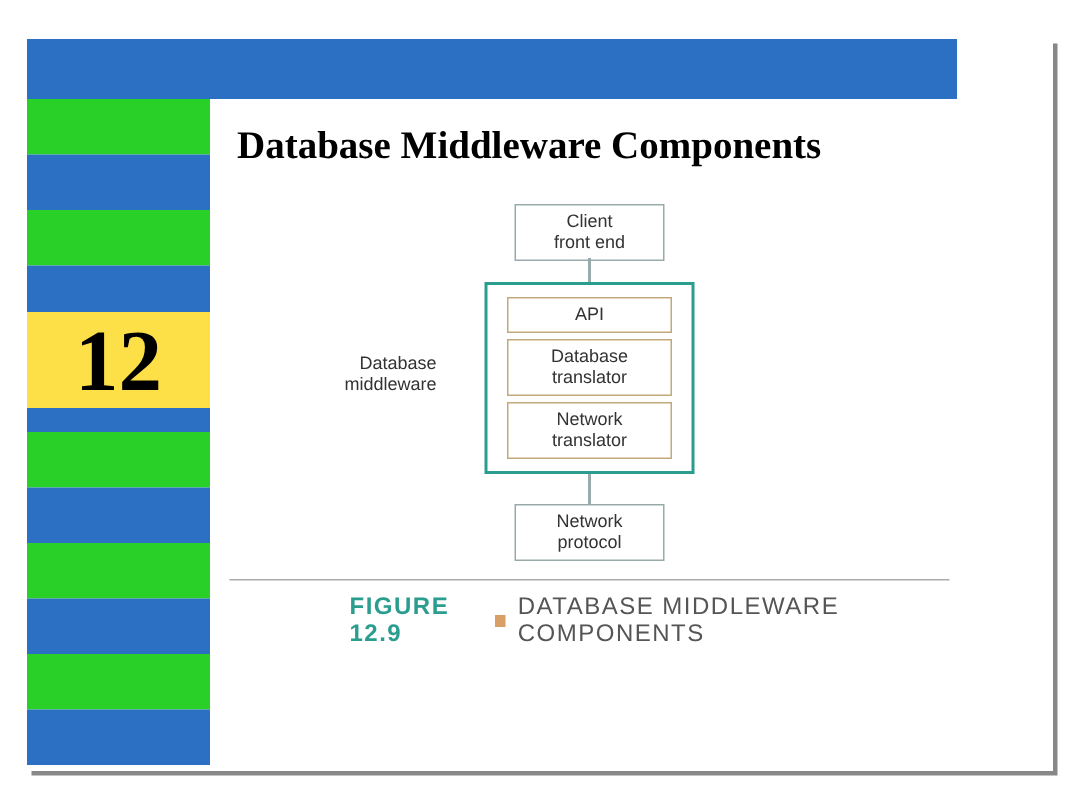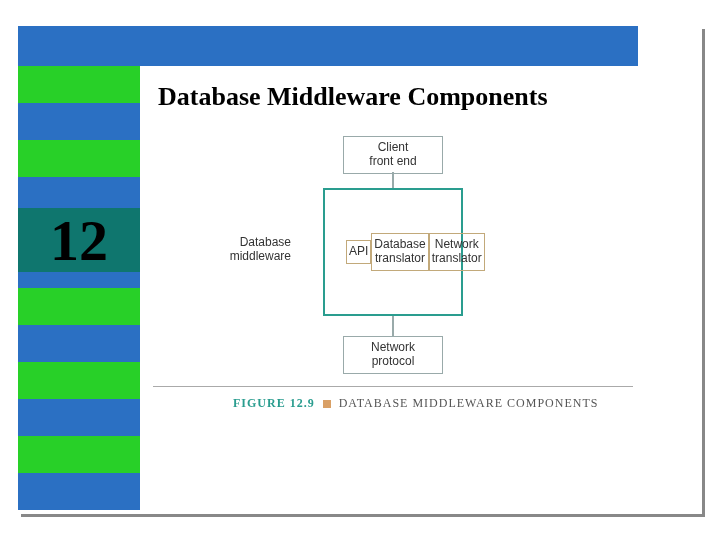--- a/index.html
+++ b/index.html
@@ -37,21 +37,21 @@
   .stripe.g { background: #28d028; height: 37px; }
   .stripe.b { background: #2b70c3; height: 37px; }
   .chapter-number {
     position: absolute;
     left: 0; top: 182px;
     width: 122px;
     text-align: center;
     font-size: 58px;
     font-weight: bold;
     color: #000;
-    background: #0f766e;
+    background: #fde047;
     line-height: 1;
     padding: 4px 0 2px 0;
   }
   .title {
     position: absolute;
     left: 140px;
     top: 56px;
     font-size: 26px;
     font-weight: bold;
     color: #000;
@@ -86,24 +86,24 @@
   .mw-frame {
     position: absolute;
     left: 50%;
     transform: translateX(-50%);
     top: 52px;
     width: 140px;
     height: 128px;
     border: 2.5px solid #2a9d8f;
     background: #fff;
     display: flex;
-    flex-direction: row;
+    flex-direction: column;
     justify-content: space-around;
     align-items: center;
-    padding: 21px;
+    padding: 6px;
   }
   .mw-inner {
     width: 110px;
     border: 1px solid #c2a97a;
     text-align: center;
     font-family: Arial, sans-serif;
     font-size: 12px;
     padding: 4px 2px;
     color: #333;
     line-height: 1.15;
@@ -131,22 +131,22 @@
   .fig-sep {
     position: absolute;
     left: 0; right: 0;
     top: 250px;
     border-top: 1px solid #aaa;
   }
   .caption-inline {
     position: absolute;
     top: 260px;
     left: 80px;
-    font-family: Liberation Serif, serif;
-    font-size: 12px;
+    font-family: Liberation Sans, sans-serif;
+    font-size: 16px;
     letter-spacing: 1px;
     color: #555;
     display: flex;
     align-items: center;
     gap: 8px;
   }
   .caption-inline .fig-label { color: #2a9d8f; font-weight: bold; }
   .caption-inline .sq {
     width: 8px; height: 8px; background: #d9a066; display: inline-block;
   }

